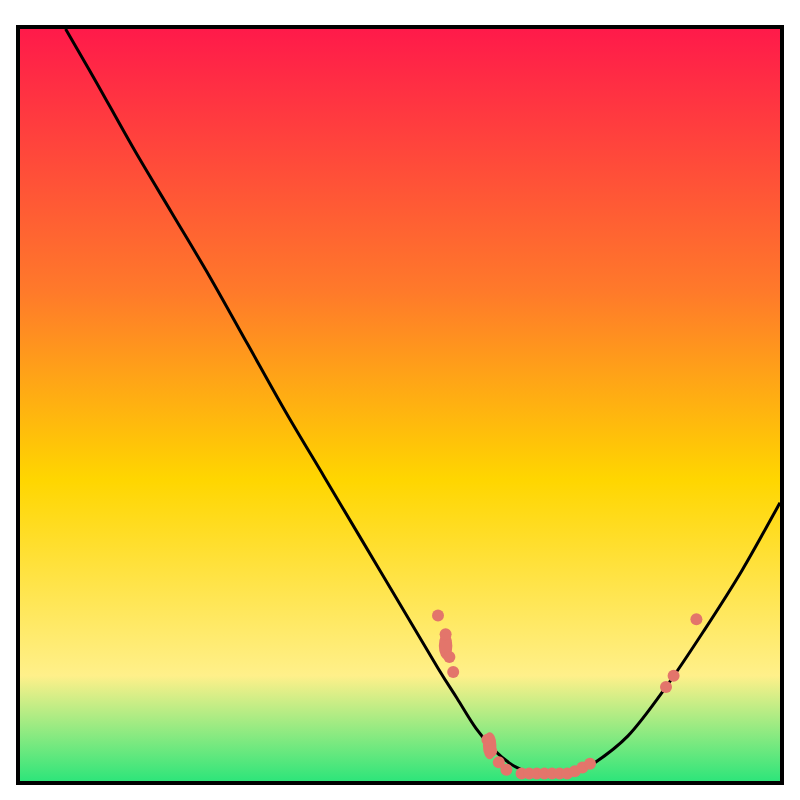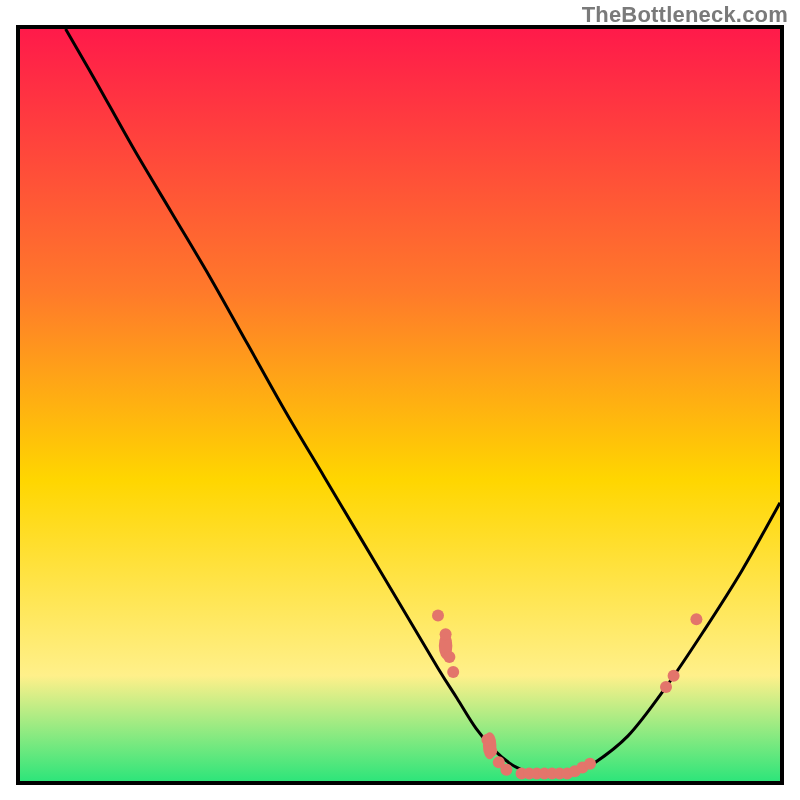--- a/index.html
+++ b/index.html
@@ -39,21 +39,20 @@
   .plot svg {
     display: block;
     width: 100%;
     height: 100%;
   }
 </style>
 </head>
 <body>
 
 <div class="stage">
-  <div class="watermark">TheBottleneck.com</div>
 
   <div class="plot">
     <svg viewBox="0 0 760 752" preserveAspectRatio="none">
       <defs>
         <linearGradient id="bg" x1="0" y1="0" x2="0" y2="1">
           <stop id="g0" offset="0%" stop-color="#ff1a4a"></stop>
           <stop id="g1" offset="35%" stop-color="#ff7a2a"></stop>
           <stop id="g2" offset="60%" stop-color="#ffd600"></stop>
           <stop id="g3" offset="86%" stop-color="#fff08a"></stop>
           <stop id="g4" offset="100%" stop-color="#2ee57a"></stop>

